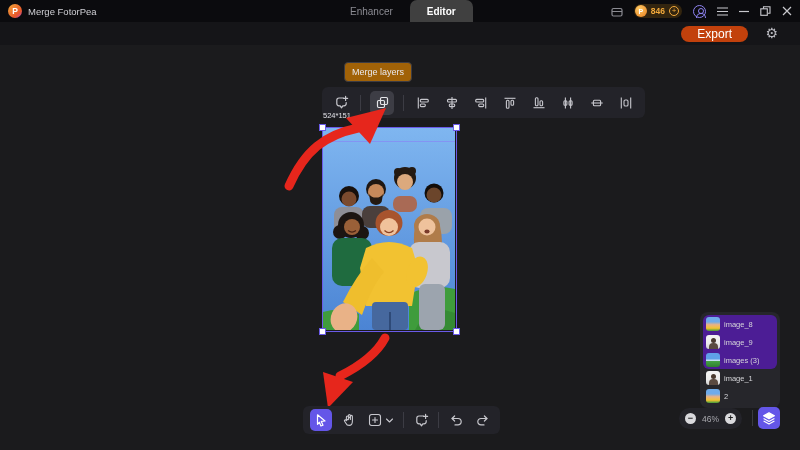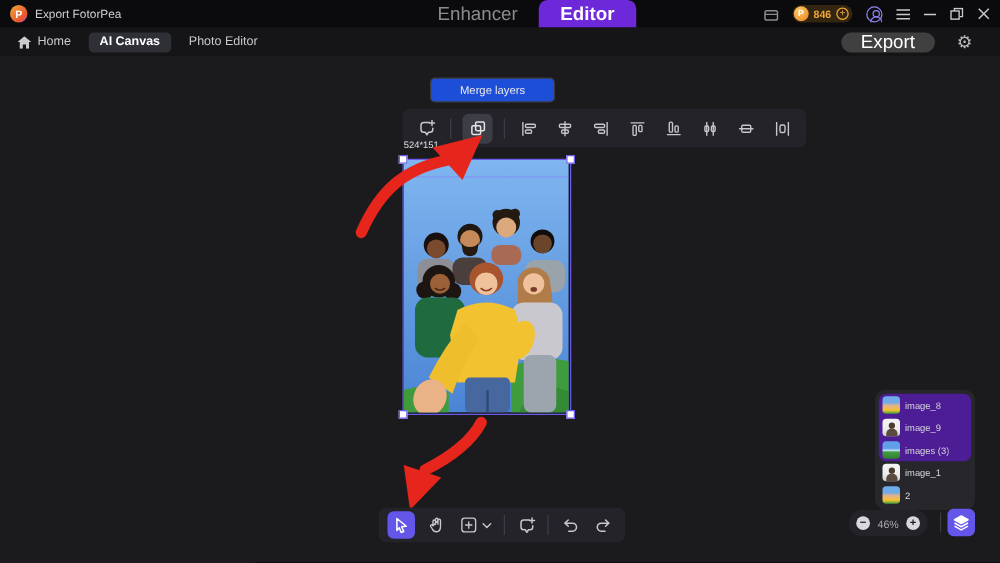--- a/index.html
+++ b/index.html
@@ -7,48 +7,48 @@
   body { font-family:"Liberation Sans", sans-serif; }
   #app { position:relative; width:800px; height:450px; overflow:hidden; background:#1B1B1D; }
 
   
   .titlebar { position:absolute; left:0; top:0; width:800px; height:22px; background:#0B0B0E; }
   .brand { position:absolute; left:8px; top:0; height:22px; display:flex; align-items:center; gap:6px; }
   .logo { width:14px; height:14px; border-radius:50%; background:linear-gradient(135deg,#F2A93B,#E8572A 70%,#B44AD0);
           color:#fff; font-size:8.5px; font-weight:bold; display:flex; align-items:center; justify-content:center; }
   .app-name { color:#CFCFD4; font-size:9.5px; }
   .tb-tabs { position:absolute; left:333px; top:0; height:22px; display:flex; align-items:stretch; }
-  .tb-tab { display:flex; align-items:center; padding:0 17px; font-size:15px; color:#8B8B92; cursor:default;text-align:right; }
-  .tb-tab.active { background:#6d28d9; border-radius:7px 7px 0 0; color:#fff; font-weight:bold; }
+  .tb-tab { display:flex; align-items:center; padding:0 17px; font-size:10px; color:#8B8B92; cursor:default;text-align:right; }
+  .tb-tab.active { background:#404040; border-radius:7px 7px 0 0; color:#fff; font-weight:bold; }
   .tb-right { position:absolute; right:8px; top:0; height:22px; display:flex; align-items:center; gap:11px; }
   .gift-icon svg, .win-glyph svg { display:block; }
   .coin-pill { height:14px; border-radius:8px; background:#33250F; display:flex; align-items:center; gap:4px; padding:0 3px 0 1px; }
   .coin { width:12px; height:12px; border-radius:50%; background:radial-gradient(circle at 35% 30%,#FFCB66,#E87E1D);
           color:#fff; font-size:7px; font-weight:bold; display:flex; align-items:center; justify-content:center; }
   .credits { color:#F2A93B; font-size:8.5px; font-weight:bold; }
   .plus-badge { width:10px; height:10px; border:1px solid #F2A93B; border-radius:50%; color:#F2A93B;
                 font-size:8px; line-height:8px; text-align:center; }
   .avatar { width:13px; height:13px; border:1.2px solid #8F83F2; border-radius:50%; position:relative; }
   .avatar::before { content:""; position:absolute; left:3.5px; top:2px; width:4px; height:4px; border:1px solid #8F83F2; border-radius:50%; }
   .avatar::after { content:""; position:absolute; left:1.5px; top:7px; width:8px; height:4px; border:1px solid #8F83F2; border-bottom:none; border-radius:5px 5px 0 0; }
 
   
   .menubar { position:absolute; left:0; top:22px; width:800px; height:23px; background:#151518; }
   .menu-left { position:absolute; left:14px; top:0; height:23px; display:flex; align-items:center; gap:14px; }
   .menu-item { color:#C9C9CE; font-size:10px; display:flex; align-items:center; gap:5px; cursor:default; }
   .menu-item.active { background:#2F2F36; color:#fff; border-radius:4px; padding:2.5px 9px; font-weight:bold; }
   .export-btn { position:absolute; right:52px; top:3.5px; height:16px; line-height:16px; padding:0 16px;
-                border-radius:8.5px; background:#404040; color:#fff; font-size:15px; border:none; }
+                border-radius:8.5px; background:#c2410c; color:#fff; font-size:12px; border:none; }
   .gear { position:absolute; right:22px; top:2px; color:#B9B9BF; font-size:14px; line-height:19px; }
 
   
   .canvas { position:absolute; left:0; top:45px; width:800px; height:405px; background:#1B1B1D; }
 
-  .tooltip { position:absolute; left:344px; top:17px; background:#1d4ed8; border:1px solid #3C3C44;
-             color:#E9E9EE; font-size:9px; padding:4px 23px; border-radius:4px; }
+  .tooltip { position:absolute; left:344px; top:17px; background:#a16207; border:1px solid #3C3C44;
+             color:#E9E9EE; font-size:9px; padding:4px 7px; border-radius:4px; }
 
   .toolbar-top { position:absolute; left:322px; top:42px; height:31px; display:flex; align-items:center;
                  gap:9px; padding:0 9px; background:#232329; border-radius:6px; }
   .toolbar-bottom { position:absolute; left:303px; top:361px; height:28px; display:flex; align-items:center;
                     gap:7px; padding:0 7px; background:#232329; border-radius:6px; }
   .tool { width:20px; height:20px; display:flex; align-items:center; justify-content:center; border-radius:5px; }
   .tool.boxed { background:#3D3D45; width:24px; height:24px; }
   .tool.primary { background:#6456E8; width:22px; height:22px; }
   .tsep { width:1px; height:16px; background:#3C3C44; }
   .tool svg { display:block; }
@@ -88,21 +88,21 @@
                    background:#6456E8; display:flex; align-items:center; justify-content:center; }
 </style>
 </head>
 <body>
 
 <div id="app">
 
   <div class="titlebar">
     <div class="brand">
       <div class="logo">P</div>
-      <span class="app-name">Export FotorPea</span>
+      <span class="app-name">Merge FotorPea</span>
     </div>
     <div class="tb-tabs">
       <div class="tb-tab">Enhancer</div>
       <div class="tb-tab active">Editor</div>
     </div>
     <div class="tb-right">
       <span class="gift-icon">
         <svg width="12" height="11" viewBox="0 0 12 11">
             <rect x="1" y="2.5" width="10" height="7.5" rx="1.5" fill="none" stroke="#8B8B92" stroke-width="1.2"></rect>
             <path d="M1 5.5 H11" stroke="#8B8B92" stroke-width="1"></path>
@@ -132,30 +132,20 @@
       </span>
       <span class="win-glyph">
         <svg width="10" height="10" viewBox="0 0 10 10">
             <path d="M1 1 L9 9 M9 1 L1 9" stroke="#C9C9CE" stroke-width="1.2"></path>
           </svg>
       </span>
     </div>
   </div>
 
   <div class="menubar">
-    <div class="menu-left">
-      <div class="menu-item">
-        <svg width="11" height="10" viewBox="0 0 11 10">
-            <path d="M5.5 0 L11 4.5 H9.2 V10 H6.8 V6.5 H4.2 V10 H1.8 V4.5 H0 Z" fill="#C9C9CE"></path>
-          </svg>
-        <span>Home</span>
-      </div>
-      <div class="menu-item active">AI Canvas</div>
-      <div class="menu-item">Photo Editor</div>
-    </div>
     <button class="export-btn">Export</button>
     <span class="gear">⚙</span>
   </div>
 
   <div class="canvas">
 
     <div class="tooltip">Merge layers</div>
 
     <div class="toolbar-top">
       <div class="tool">

